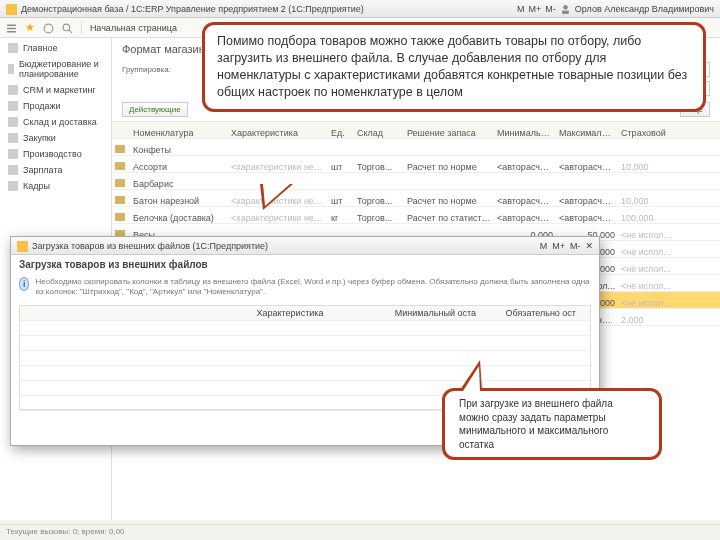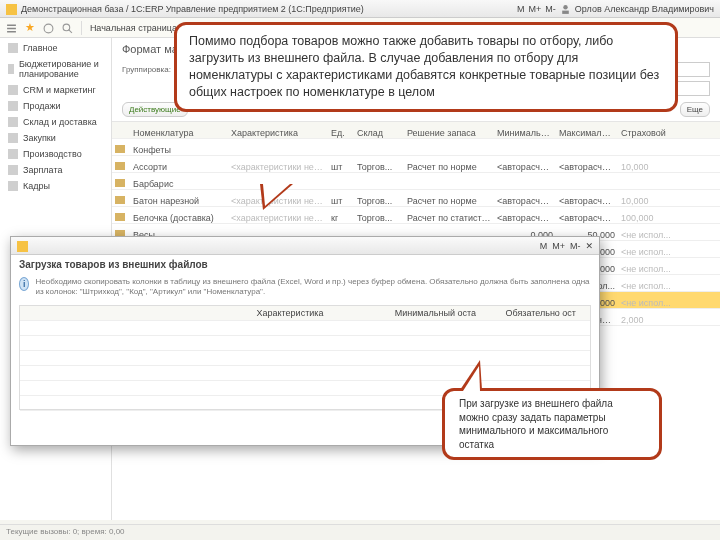--- a/index.html
+++ b/index.html
@@ -12,34 +12,34 @@
   .main{display:flex;height:482px}
   .sidebar{width:112px;background:#fff;border-right:1px solid #e0e0e0;padding-top:2px}
   .side-item{display:flex;align-items:center;gap:5px;padding:3px 8px;font-size:8px;color:#555;cursor:pointer}
   .sic{width:10px;height:10px;display:inline-block;background:#888;opacity:.4}
   .content{flex:1;background:#fff;position:relative;overflow:hidden}
   .hdr{padding:5px 10px;font-size:11px;color:#555}
   .row{display:flex;align-items:center;gap:6px;padding:2px 10px}
   .lbl{font-size:8px;color:#666;width:75px}
   .inp{border:1px solid #ccc;height:15px;flex:1;padding:0 3px;font-size:8px;background:#fff}
   .btnrow{display:flex;align-items:center;gap:4px;padding:4px 10px}
-  .btn{border:1px solid #ccc;background:linear-gradient(#fdfdfd,#efefef);padding:2px 6px;font-size:8px;border-radius:6px;cursor:pointer}
+  .btn{border:1px solid #ccc;background:linear-gradient(#fdfdfd,#efefef);padding:2px 6px;font-size:8px;border-radius:0;cursor:pointer}
   .btn.green{color:#3a7a1a}
   .table{border-top:1px solid #e5e5e5;width:100%}
   .tr{display:flex;border-bottom:1px solid #eee;height:17px;align-items:flex-end;font-size:8px}
   .th{background:#f7f7f2;font-size:8px;color:#666}
   .td{padding:0 3px;overflow:hidden;white-space:nowrap;text-overflow:ellipsis;color:#555}
   .tr.sel{background:#ffd970}
   .c1{width:18px}.c2{width:98px}.c3{width:100px}.c4{width:26px}.c5{width:50px}.c6{width:90px}.c7{width:62px;text-align:right}.c8{width:62px;text-align:right}.c9{width:58px}
   .legend{padding:6px 10px;font-size:8px;color:#4a7a3a}
   .legend-item{font-size:8px;color:#777;padding:1px 0 1px 14px;position:relative}
   .legend-item::before{content:'';position:absolute;left:0;top:1px;width:9px;height:8px;background:#d7b363}
   .status{position:absolute;bottom:0;left:0;right:0;height:16px;background:#f3f3ee;border-top:1px solid #ddd;font-size:8px;color:#888;padding:2px 6px}
   .callout{position:absolute;background:#fff;border:3px solid #b23a1a;border-radius:12px;padding:8px 12px;font-size:12.5px;line-height:1.35;color:#333;z-index:20}
-  .callout.big{top:22px;left:174px;width:504px}
+  .callout.big{top:22px;left:202px;width:504px}
   .callout.small{top:388px;left:442px;width:220px;font-size:10px;padding:6px 14px}
   .tail{position:absolute;width:0;height:0}
   .tail1{left:260px;top:184px;border-left:3px solid transparent;border-right:30px solid transparent;border-top:26px solid #b23a1a;z-index:19}
   .tail1i{left:263px;top:184px;border-left:2px solid transparent;border-right:25px solid transparent;border-top:22px solid #fff;z-index:21}
   .tail2{left:460px;top:360px;border-left:20px solid transparent;border-right:2px solid transparent;border-bottom:30px solid #b23a1a;z-index:19}
   .tail2i{left:463px;top:366px;border-left:16px solid transparent;border-right:1px solid transparent;border-bottom:25px solid #fff;z-index:21}
   .modal{position:absolute;top:236px;left:10px;width:590px;height:210px;background:#fff;border:1px solid #aaa;box-shadow:2px 4px 12px rgba(0,0,0,.35);z-index:15}
   .modal-title{height:18px;background:linear-gradient(#fafafa,#e8e8e8);border-bottom:1px solid #ccc;display:flex;align-items:center;padding:0 6px;font-size:8px;color:#555}
   .modal-title .ri{margin-left:auto;display:flex;gap:5px;font-size:8px;color:#888}
   .modal-head{padding:4px 8px;font-size:10px;color:#444;font-weight:bold}
@@ -310,20 +310,21 @@
 <div class="tail tail2"></div>
 <div class="tail tail2i"></div>
 
 <div class="modal">
   <div class="modal-title">
     <span class="ico">
         <svg viewBox="0 0 10 10">
           <rect width="10" height="10" fill="#f6c244"></rect>
         </svg>
       </span>
+    <span style="margin-left:4px">Загрузка товаров из внешних файлов  (1С:Предприятие)</span>
     <div class="ri">
       <span>M</span>
       <span>M+</span>
       <span>M-</span>
       <span style="cursor:pointer">✕</span>
     </div>
   </div>
   <div class="modal-head">Загрузка товаров из внешних файлов</div>
   <div class="modal-info">
     <div class="info-ic">i</div>

